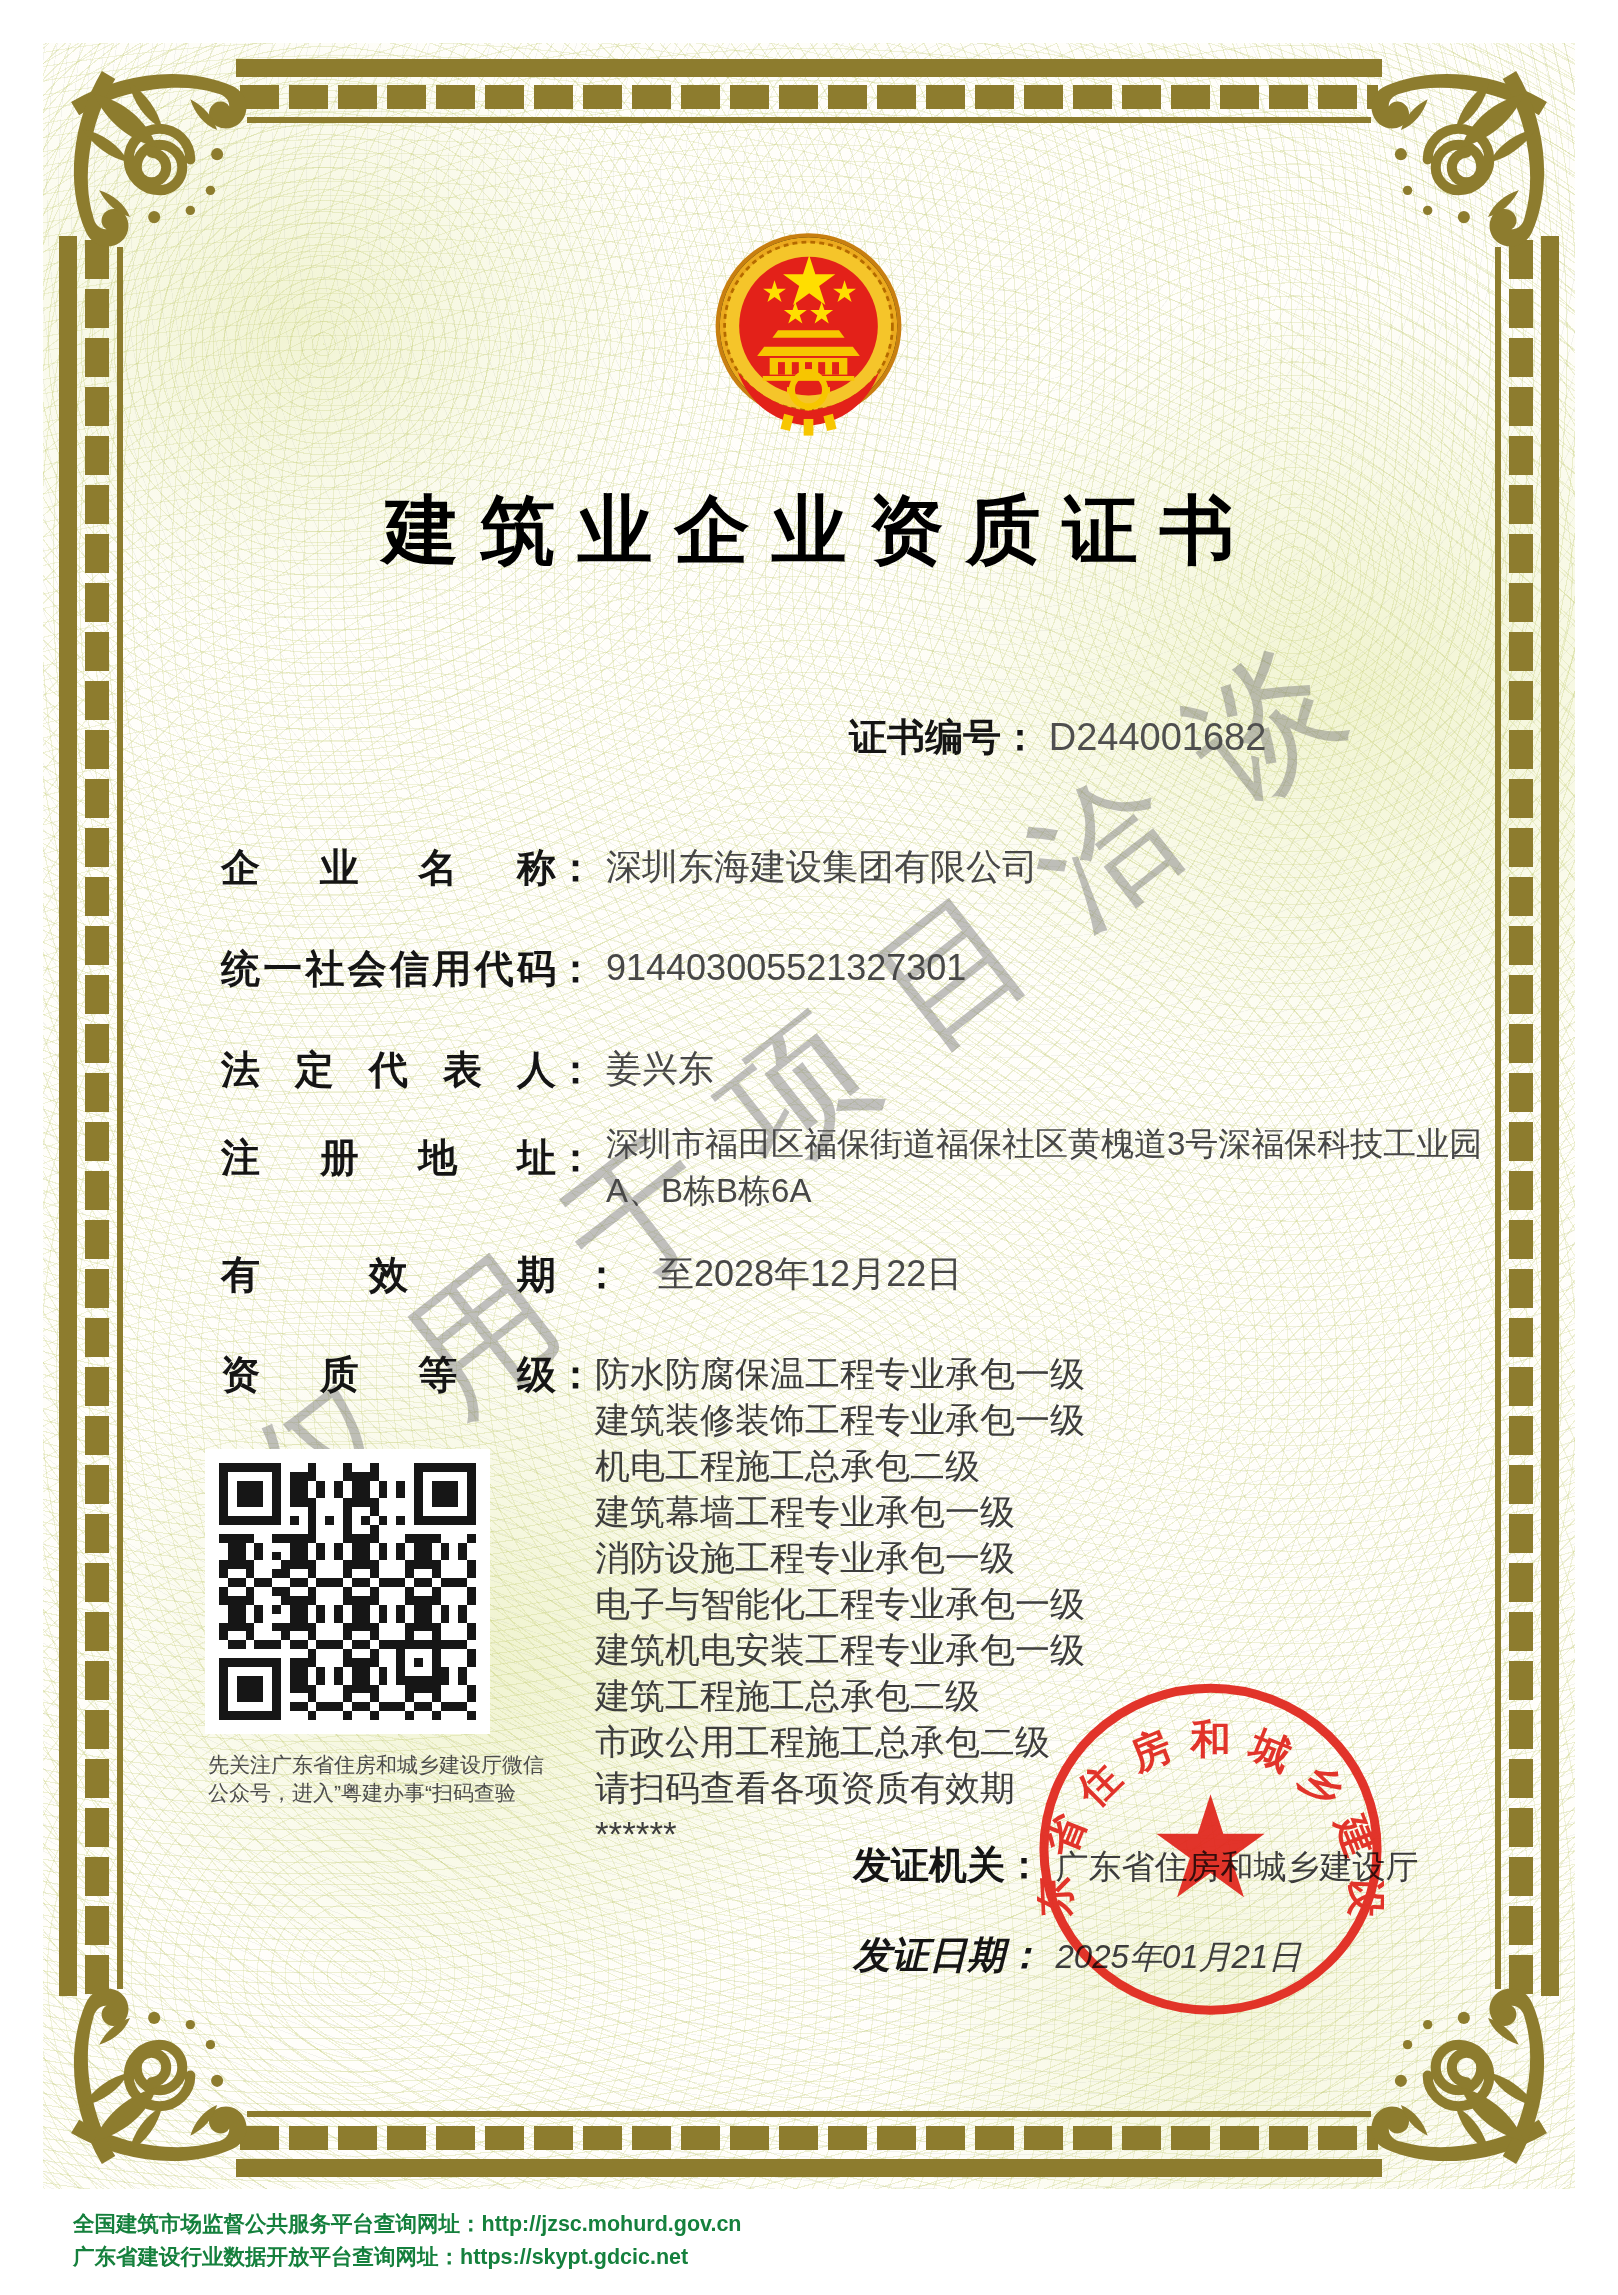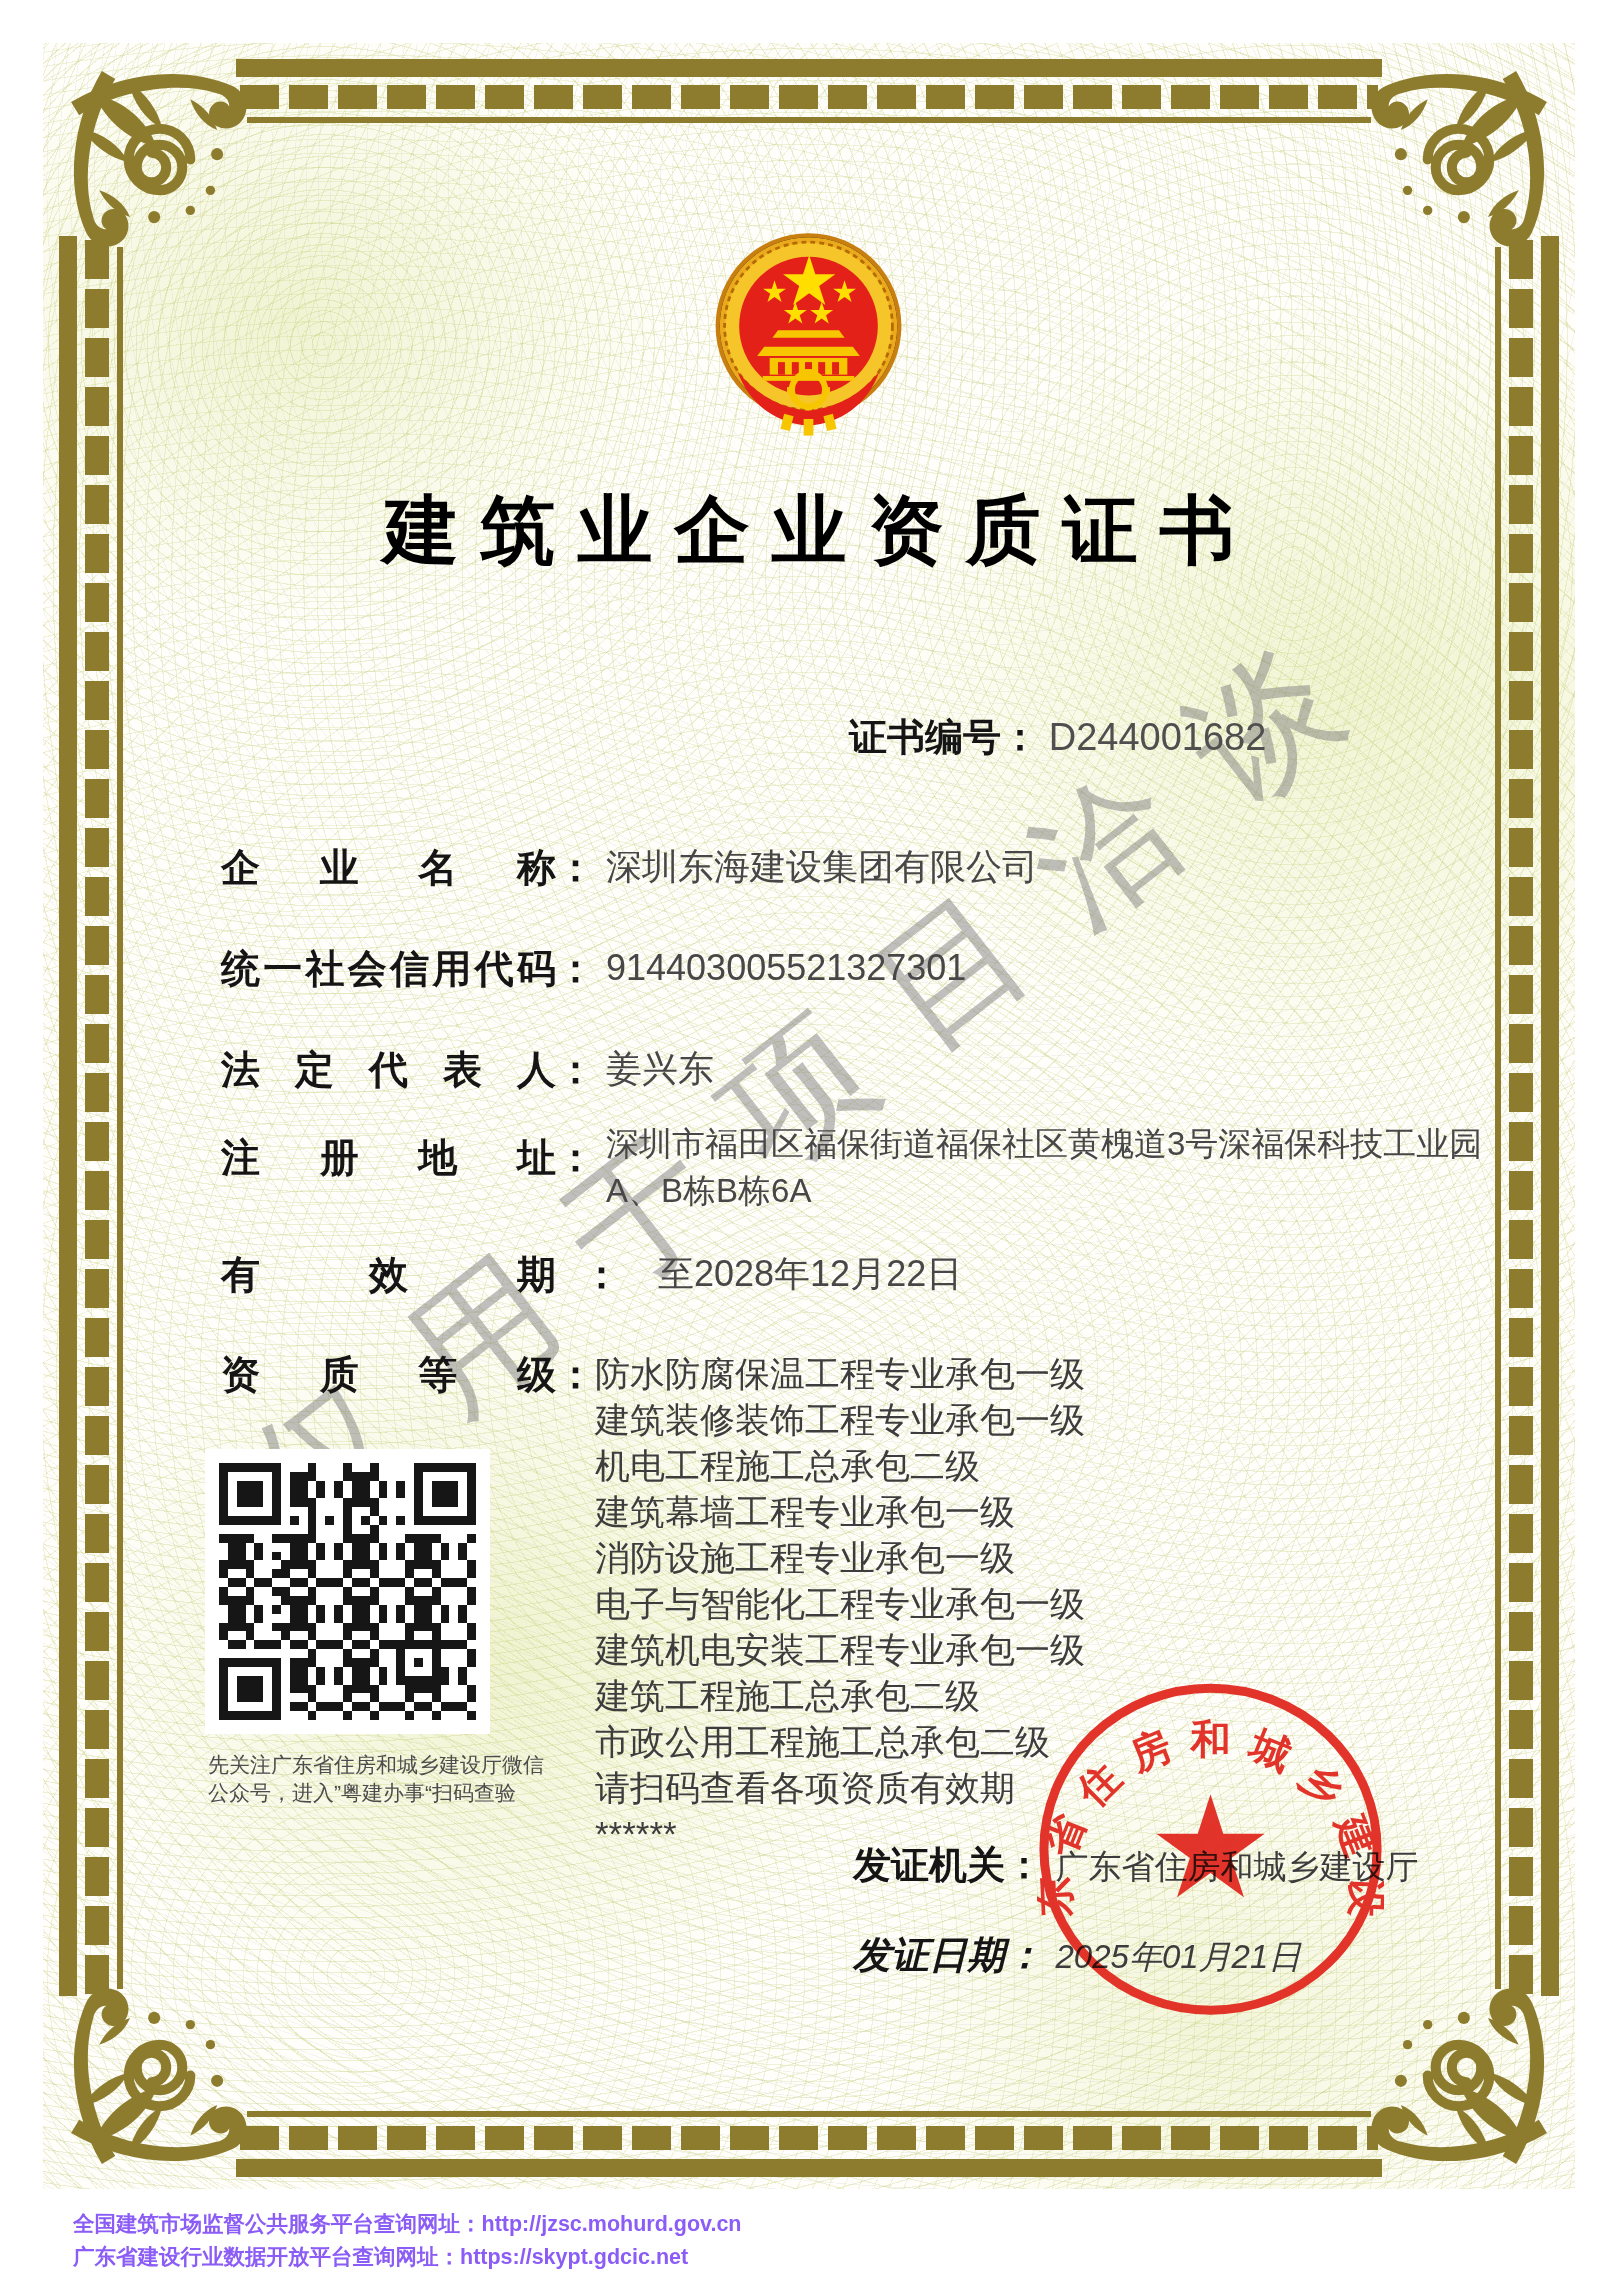--- a/index.html
+++ b/index.html
@@ -85,21 +85,21 @@
 
   .issue-row{position:absolute;left:853px;display:flex;align-items:baseline;}
   .issue-row .lbl{font-size:38px;font-weight:700;color:#151515;white-space:nowrap;}
   .issue-row .val{font-size:33px;color:#3c3c3c;margin-left:12.5px;white-space:nowrap;}
   .issue-authority{top:1840px;} .issue-date{top:1930px;font-style:italic;}
 
   .seal{position:absolute;left:1037px;top:1681px;width:347px;height:337px;
     mix-blend-mode:multiply;opacity:.93;}
 
   .footer{position:absolute;left:73px;top:2208px;z-index:5;}
-  .footer div{font-size:21.5px;font-weight:600;color:#8b5cf6;line-height:33px;white-space:nowrap;}
+  .footer div{font-size:21.5px;font-weight:600;color:#15803d;line-height:33px;white-space:nowrap;}
 </style>
 </head>
 <body>
 
 <div class="page">
 
   <div class="bg"></div>
   <div class="mask mask-top"></div>
   <div class="mask mask-left"></div>
   <div class="mask mask-right"></div>

